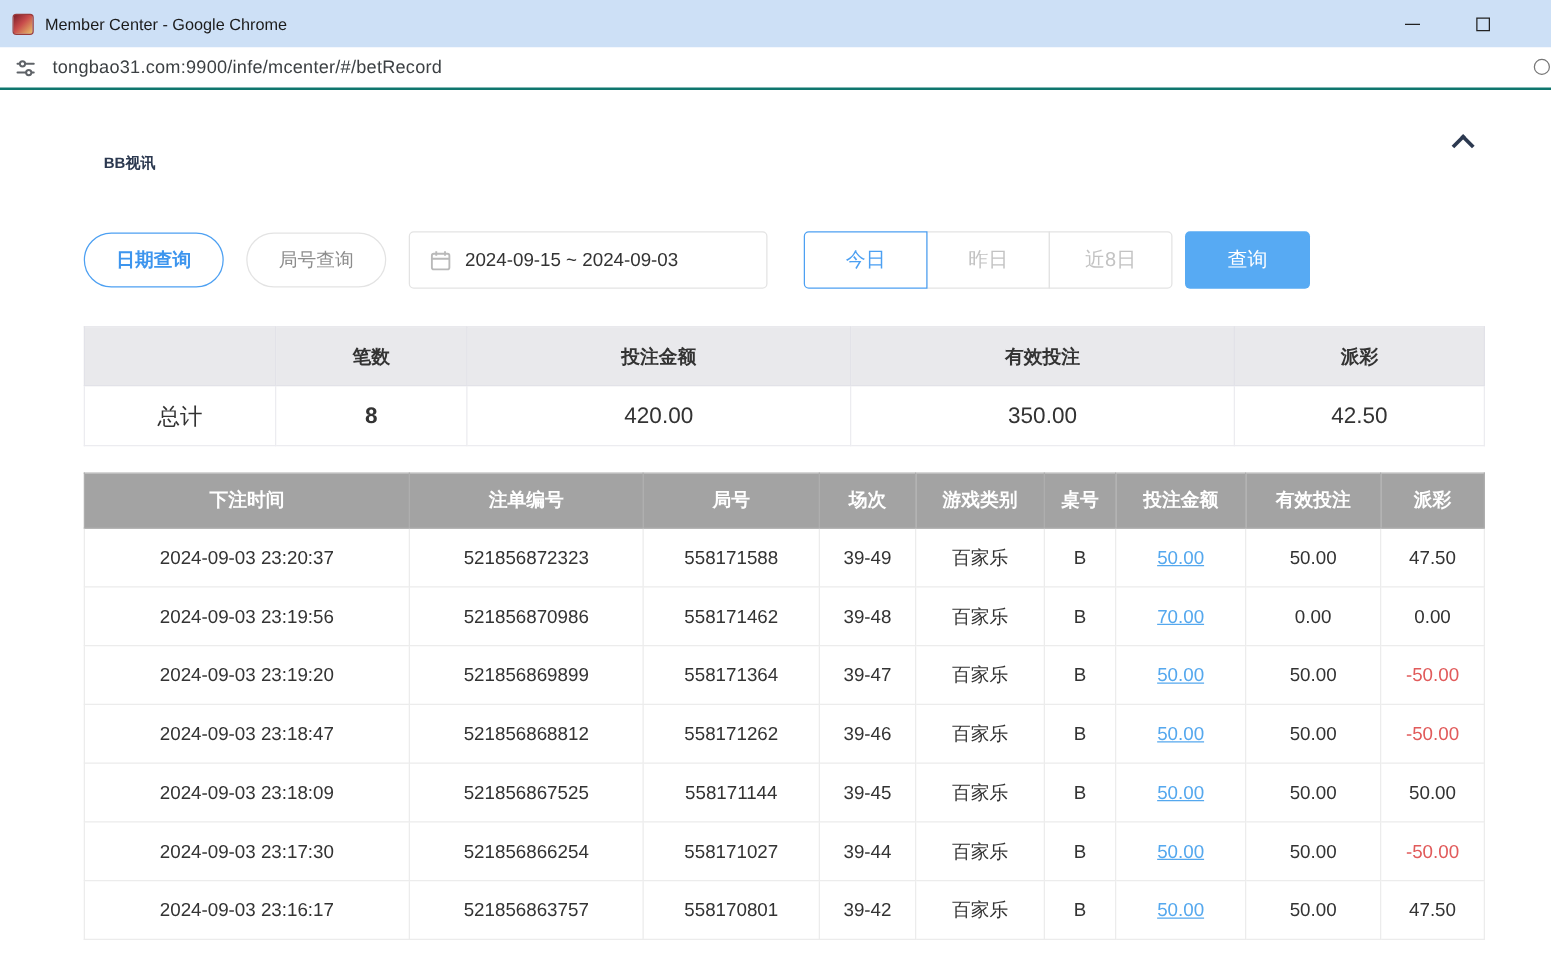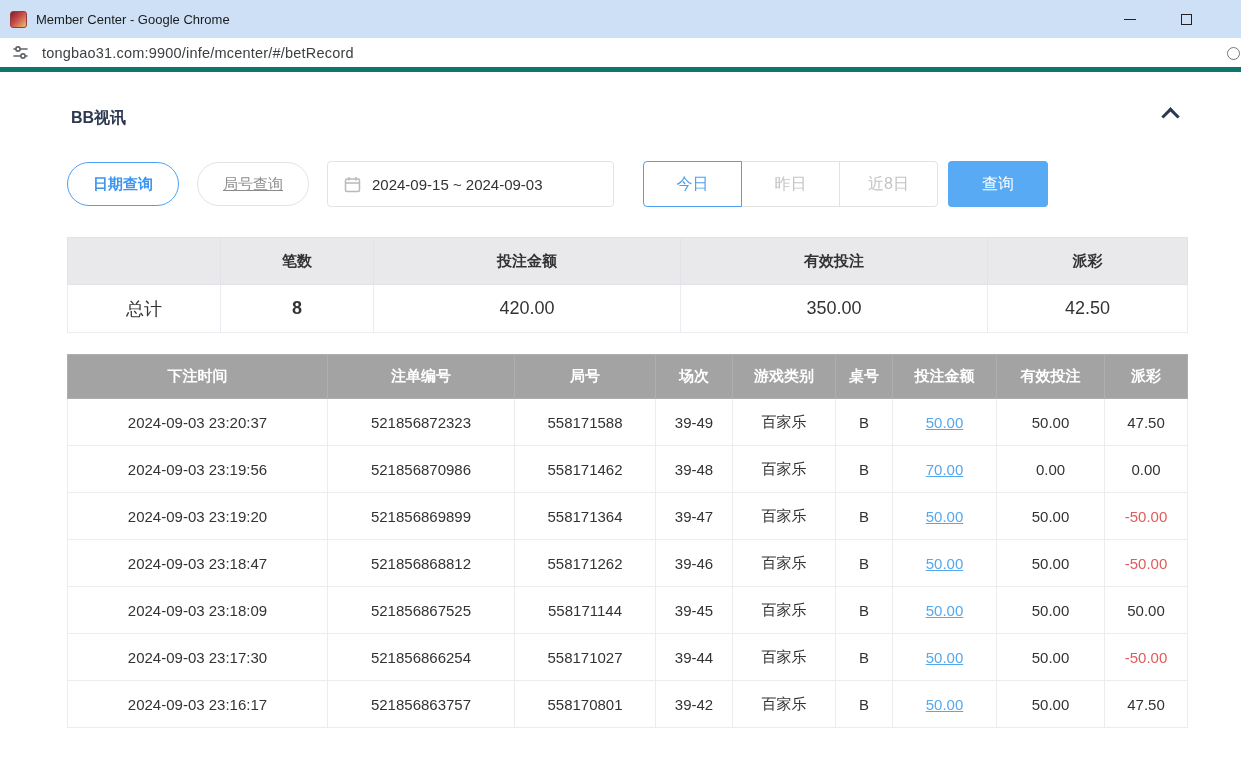--- a/index.html
+++ b/index.html
@@ -21,49 +21,49 @@
     background:linear-gradient(135deg,#7e1f2a 0%,#c84b4b 45%,#e8c36a 100%);
     border:1px solid #9a3b3b;
   }
   .window-title { font-size:13px; color:#1b1b1b; }
   .win-controls { margin-left:auto; display:flex; align-items:center; gap:26px; padding-right:40px; }
   .win-btn { width:30px; height:30px; border:none; background:transparent; display:flex; align-items:center; justify-content:center; cursor:pointer; padding:0; }
   .min-glyph { display:block; width:12px; height:0; border-top:1.5px solid #222; }
   .max-glyph { display:block; width:11px; height:11px; border:1.5px solid #222; background:transparent; }
 
   .addressbar {
-    height:34px; background:#fff; border-bottom:5px solid #0f766e;
+    height:34px; background:#fff; border-bottom:2px solid #0f766e;
     display:flex; align-items:center; padding:0 10px 0 12px; position:relative;
   }
   .tune-icon { display:flex; align-items:center; cursor:pointer; }
   .url { margin-left:13px; font-size:14.5px; color:#3c4043; letter-spacing:0.2px; cursor:text; }
   .profile-icon {
     position:absolute; right:1px; top:9px;
     width:13px; height:13px; border:1.6px solid #777; border-radius:50%;
   }
 
   
   .content { padding:0 54px 0 67px; background:#fff; }
 
   .page-header { display:flex; align-items:flex-start; justify-content:space-between; margin-top:30px; }
-  .page-title { font-size:16px; font-weight:bold; color:#2c3950; margin:4px; line-height:24px; }
+  .page-title { font-size:12px; font-weight:bold; color:#2c3950; margin:16px; line-height:24px; }
   .chevron-up {
     width:13px; height:13px; margin:8px 10px 0 0;
     border-top:3px solid #2c3950; border-right:3px solid #2c3950;
     transform:rotate(-45deg); cursor:pointer;
   }
 
   .filter-row { display:flex; align-items:center; margin-top:27px; }
   .pill {
     height:44px; padding:0 25px; border-radius:22px; background:#fff;
     font-size:15px; cursor:pointer;
     font-family:inherit;
   }
   .pill.active { border:1px solid #4da0f2; color:#3d95ee; font-weight:bold; }
-  .pill.inactive { border:1px solid #e3e3e3; color:#8c8c8c; margin-left:18px;text-decoration:underline; }
+  .pill.inactive { border:1px solid #e3e3e3; color:#8c8c8c; margin-left:18px; }
 
   .date-input {
     margin-left:18px; width:287px; height:46px;
     border:1px solid #e3e3e3; border-radius:4px;
     display:flex; align-items:center; gap:11px; padding-left:16px;
     font-size:15px; color:#333; cursor:text; background:#fff;
   }
 
   .segmented { margin-left:29px; display:flex; }
   .seg-btn {

